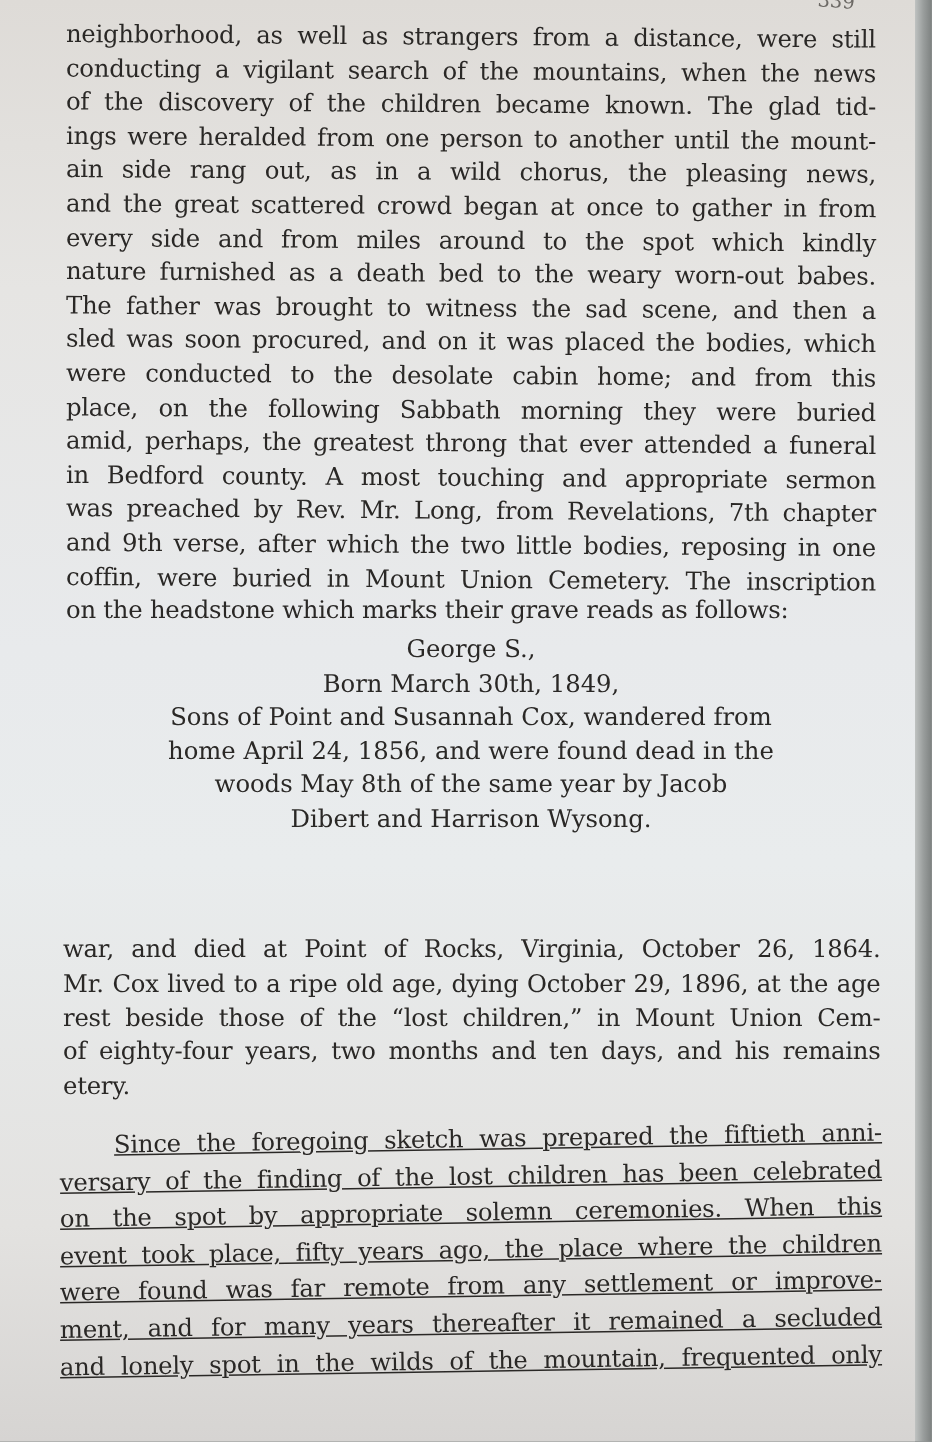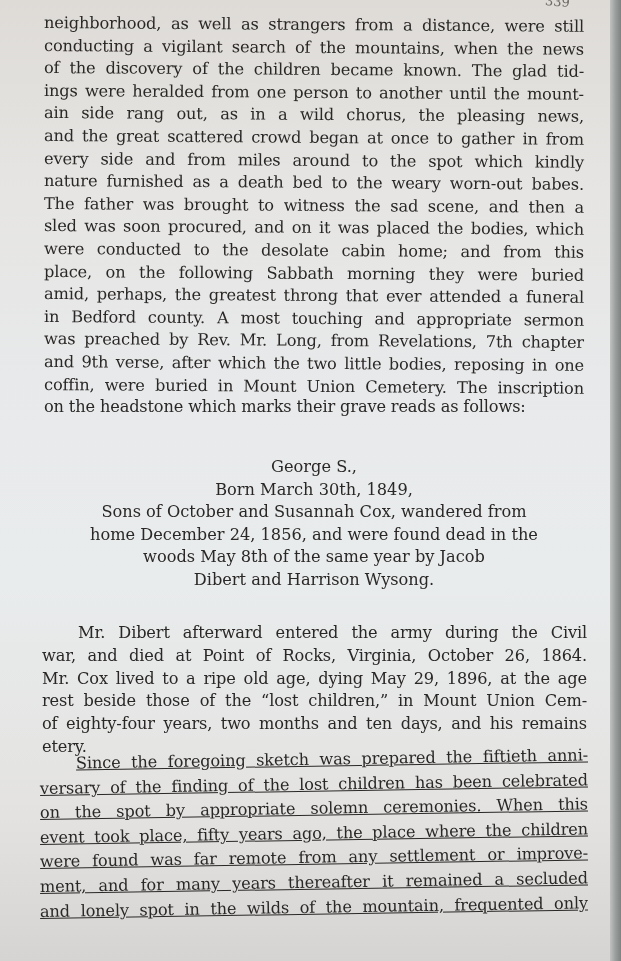--- a/index.html
+++ b/index.html
@@ -66,21 +66,20 @@
     .inscription {
       position: absolute;
       left: 44px;
       top: 422px;
       width: 540px;
       font-family: "DejaVu Serif", serif;
       font-size: 16.2px;
       line-height: 22.6px;
       color: #2a2826;
       text-align: center;
-      margin-top: 34px;
     }
     .inscription .iline {
       display: block;
       white-space: nowrap;
     }
     .para2 {
       position: absolute;
       left: 42px;
       top: 622px;
       width: 545px;
@@ -128,30 +127,29 @@
     <span class="line skew-a">in Bedford county. A most touching and appropriate sermon</span>
     <span class="line skew-a">was preached by Rev. Mr. Long, from Revelations, 7th chapter</span>
     <span class="line skew-a">and 9th verse, after which the two little bodies, reposing in one</span>
     <span class="line skew-a">coffin, were buried in Mount Union Cemetery. The inscription</span>
     <span class="line last">on the headstone which marks their grave reads as follows:</span>
   </div>
 
   <div class="inscription">
     <span class="iline">George S.,</span>
     <span class="iline">Born March 30th, 1849,</span>
-    <span class="iline">Sons of October and Susannah Cox, wandered from</span>
-    <span class="iline">home December 24, 1856, and were found dead in the</span>
+    <span class="iline">Sons of Point and Susannah Cox, wandered from</span>
+    <span class="iline">home April 24, 1856, and were found dead in the</span>
     <span class="iline">woods May 8th of the same year by Jacob</span>
     <span class="iline">Dibert and Harrison Wysong.</span>
   </div>
 
   <div class="para2">
-    <span class="line indent">Mr. Dibert afterward entered the army during the Civil</span>
     <span class="line">war, and died at Point of Rocks, Virginia, October 26, 1864.</span>
-    <span class="line">Mr. Cox lived to a ripe old age, dying May 29, 1896, at the age</span>
+    <span class="line">Mr. Cox lived to a ripe old age, dying October 29, 1896, at the age</span>
     <span class="line">rest beside those of the “lost children,” in Mount Union Cem-</span>
     <span class="line">of eighty-four years, two months and ten days, and his remains</span>
     <span class="line last">etery.</span>
   </div>
 
   <div class="para3">
     <span class="line indent skew-b">Since the foregoing sketch was prepared the fiftieth anni-</span>
     <span class="line skew-b">versary of the finding of the lost children has been celebrated</span>
     <span class="line skew-b">on the spot by appropriate solemn ceremonies. When this</span>
     <span class="line skew-b">event took place, fifty years ago, the place where the children</span>

